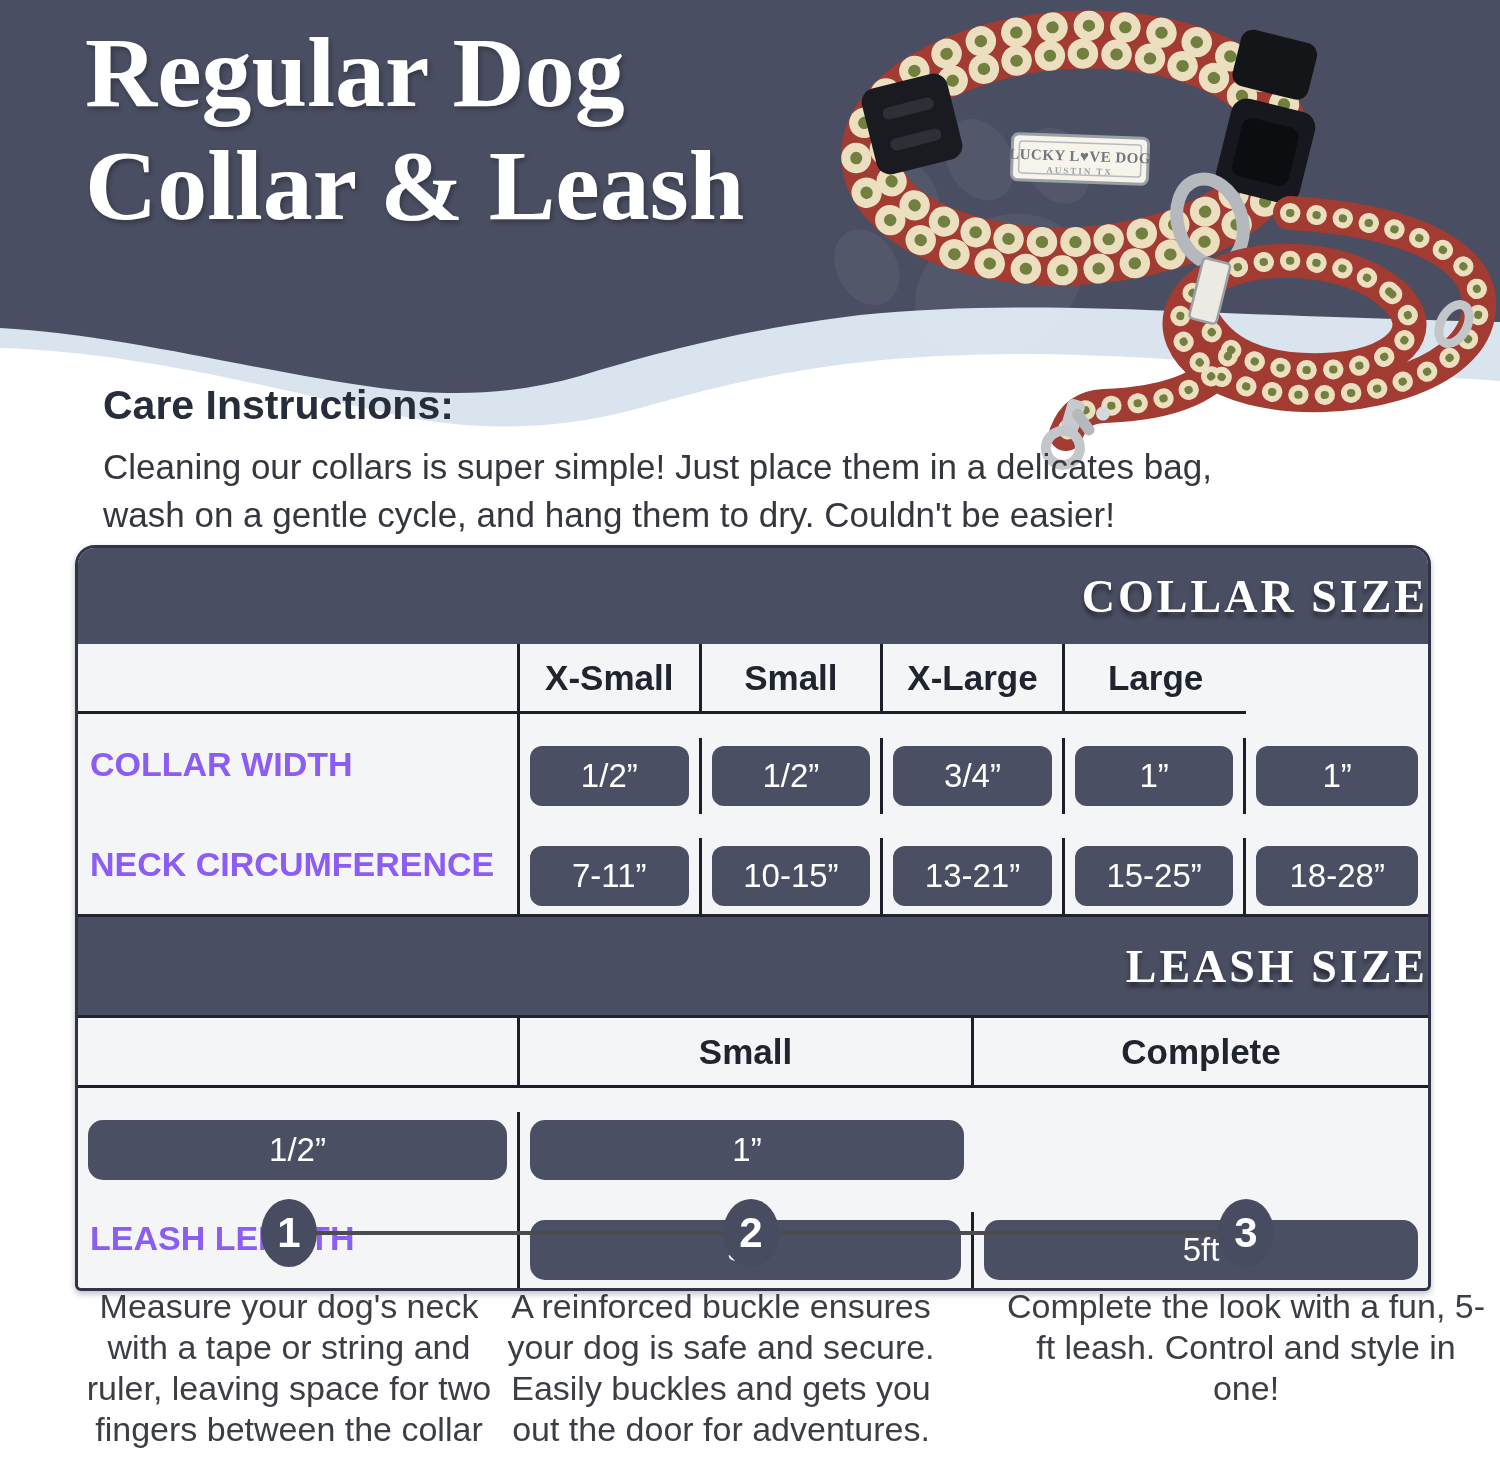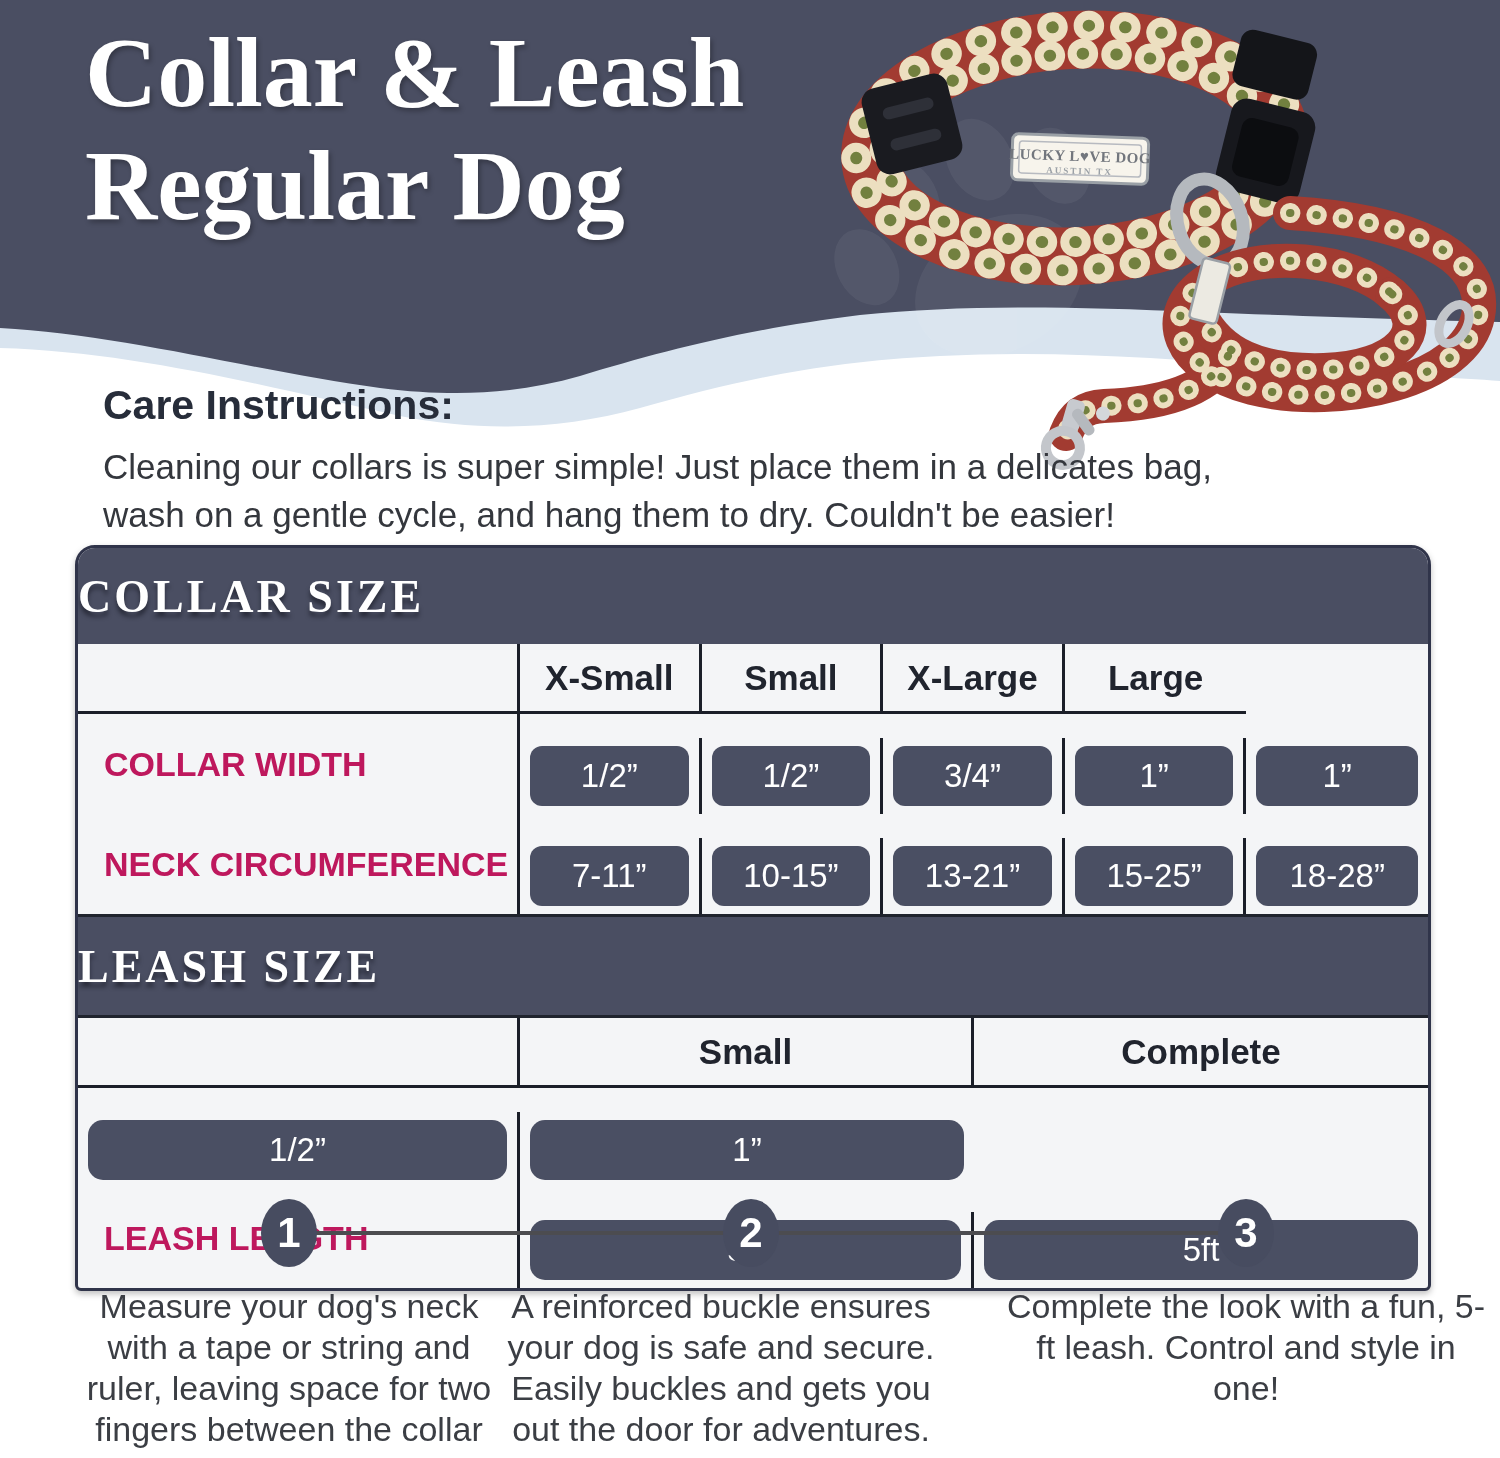--- a/index.html
+++ b/index.html
@@ -21,31 +21,31 @@
 
   
   .care{position:absolute;left:103px;top:382px;z-index:2;width:1210px;}
   .care h2{margin:0;font-size:41px;font-weight:700;color:#272d3a;}
   .care p{margin:14px 0 0 0;font-size:35px;line-height:48px;color:#34373d;width:1200px;}
 
   
   .tbl{position:absolute;left:75px;top:545px;width:1350px;z-index:2;background:#f4f5f7;
        border:3px solid #30344a;border-radius:20px 20px 6px 6px;overflow:hidden;
        box-shadow:0 3px 6px rgba(0,0,0,.25);}
-  .band{height:96px;background:#4a4e62;display:flex;align-items:center;justify-content:flex-start;}
+  .band{height:96px;background:#4a4e62;display:flex;align-items:center;justify-content:flex-end;}
   .band.leash{height:98px;border-top:3px solid #20242e;border-bottom:3px solid #20242e;}
   .band-title{font-family:"Liberation Serif",serif;font-weight:700;font-size:46px;letter-spacing:3px;color:#ffffff;
               text-shadow:0 5px 4px rgba(15,17,26,.55);}
   .grid6{display:grid;grid-template-columns:442px repeat(5,1fr);}
   .grid3{display:grid;grid-template-columns:442px 1fr 1fr;}
   .cell{border-right:3px solid #1b1f29;}
   .cell:last-child{border-right:none;}
   .names{height:70px;}
   .names .cell{display:flex;align-items:center;justify-content:center;font-size:35px;font-weight:700;color:#20242e;border-bottom:3px solid #1b1f29;}
-  .rowlabel{display:flex;align-items:center;padding-left:26px;font-size:34px;font-weight:700;color:#be185d;}
+  .rowlabel{display:flex;align-items:center;padding-left:12px;font-size:34px;font-weight:700;color:#8b5cf6;}
   .pillcell{display:flex;align-items:center;justify-content:center;padding:8px 10px;height:76px;box-sizing:border-box;margin-top:24px;}
   .pill{width:100%;height:100%;background:#4a4f63;border-radius:12px;color:#ffffff;font-size:33px;
         display:flex;align-items:center;justify-content:center;}
   .pill.big{border-radius:15px;}
 
   
   .stepline{position:absolute;left:289px;top:1231px;width:957px;height:4px;background:#4c4c50;z-index:2;}
   .stepcircle{position:absolute;width:56px;height:68px;border-radius:50%;background:#474c60;z-index:3;
               display:flex;align-items:center;justify-content:center;color:#fff;font-size:42px;font-weight:700;top:1199px;}
   .sc1{left:261px;} .sc2{left:723px;} .sc3{left:1218px;}
@@ -127,22 +127,22 @@
 
     <g transform="rotate(2 290 152)">
       <rect x="222" y="128" width="136" height="46" rx="6" fill="#f7f4ec" stroke="#9aa0a6" stroke-width="3"></rect>
       <rect x="229" y="135" width="122" height="32" rx="3" fill="none" stroke="#b7bac0" stroke-width="1.5"></rect>
       <text class="tag-l1" x="290" y="153" text-anchor="middle">LUCKY L♥VE DOG</text>
       <text class="tag-l2" x="290" y="166" text-anchor="middle">AUSTIN TX</text>
     </g>
   </svg>
 
   <div class="hdr">
+    <div class="t">Regular Dog</div>
     <div class="t">Collar &amp; Leash</div>
-    <div class="t">Regular Dog</div>
   </div>
 
   <div class="care">
     <h2>Care Instructions:</h2>
     <p>Cleaning our collars is super simple! Just place them in a delicates bag, wash on a gentle cycle, and hang them to dry. Couldn't be easier!</p>
   </div>
 
   <div class="tbl">
 
     <div class="band">

